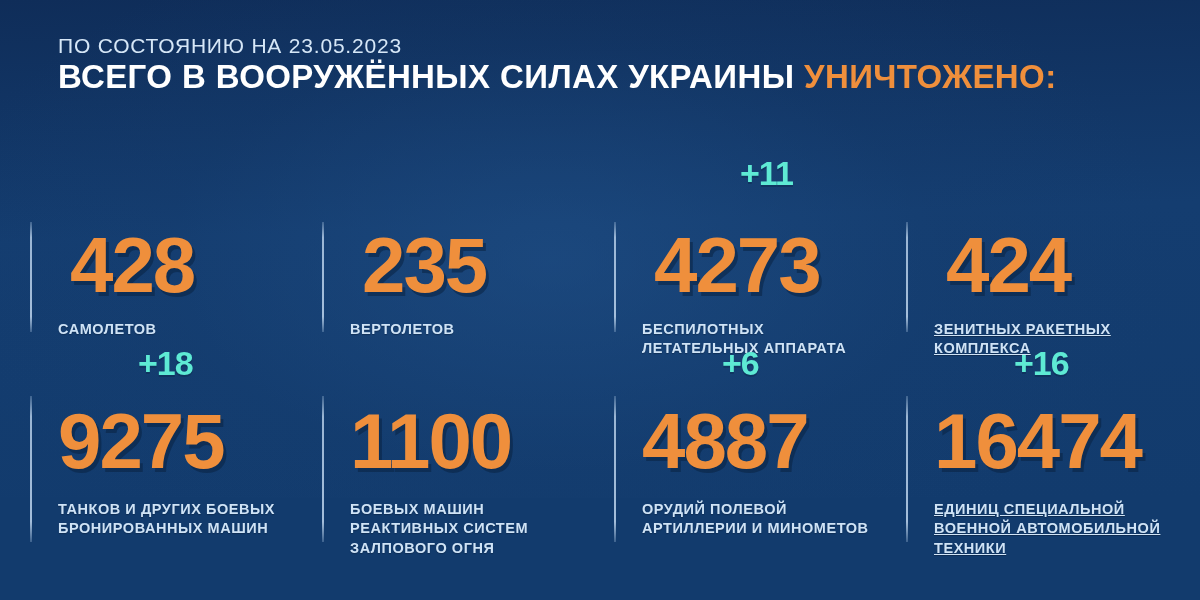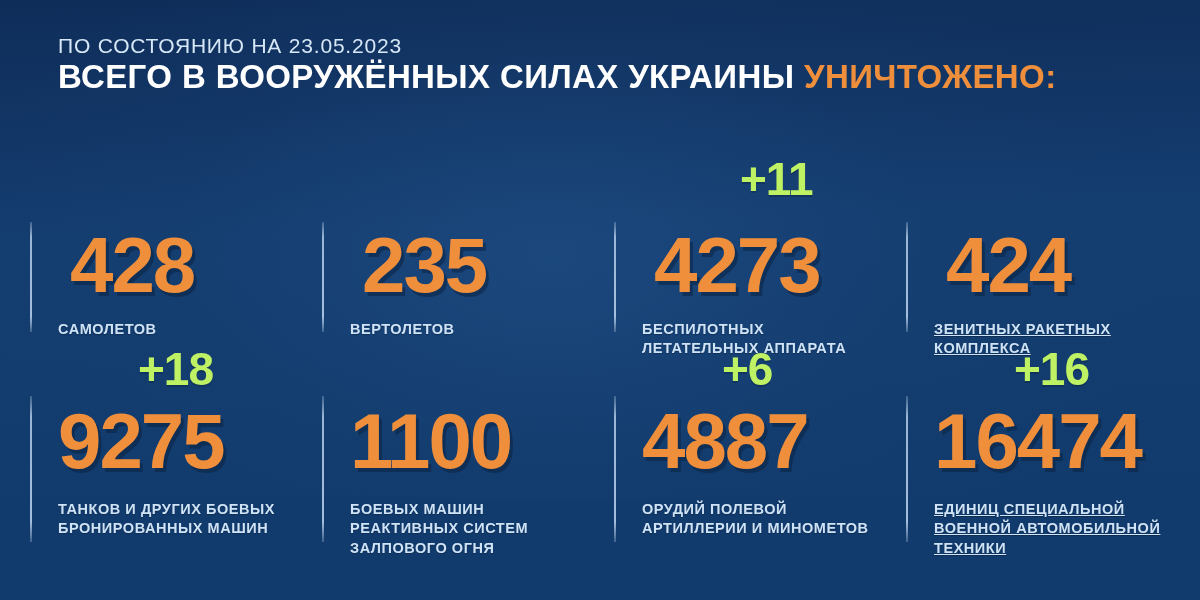--- a/index.html
+++ b/index.html
@@ -70,22 +70,22 @@
     position:absolute;
     left:0;
     width:2px;
     background:linear-gradient(180deg, rgba(190,215,240,0.25) 0%, rgba(200,222,245,0.75) 14%, rgba(200,222,245,0.8) 86%, rgba(190,215,240,0.25) 100%);
   }
   .r1 .rule{ top:74px; height:110px; }
   .r2 .rule{ top:56px; height:146px; }
 
   .delta{
     position:absolute;
-    color:#bef264;
-    font-size:46px;
+    color:#5eead4;
+    font-size:34px;
     font-weight:bold;
     letter-spacing:-1px;
     line-height:1;
     white-space:nowrap;
     text-shadow:0 2px 0 rgba(12,40,74,0.45);
   }
   .r1 .delta{ left:126px; top:8px; }
   .r2 .delta{ left:108px; top:6px; }
 
   .value{

